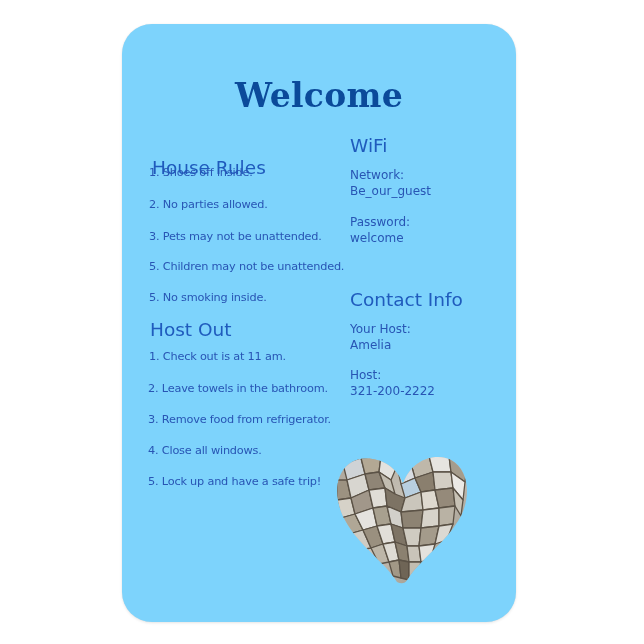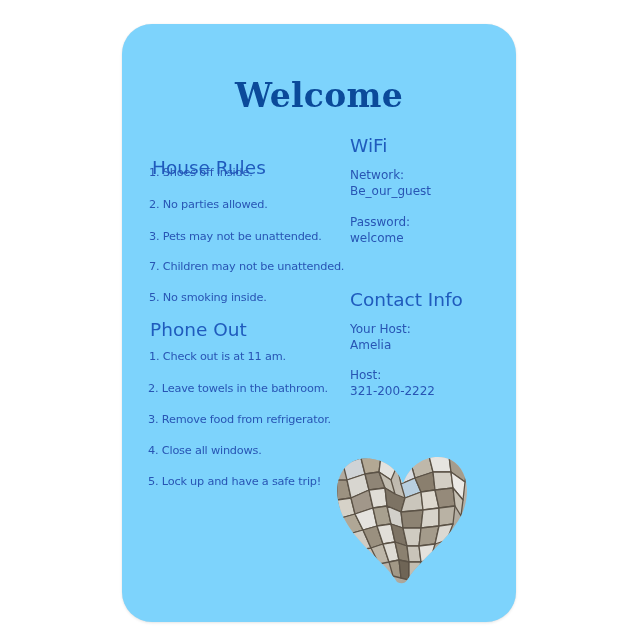--- a/index.html
+++ b/index.html
@@ -63,25 +63,25 @@
 
 <div class="magnet">
 
   <h1 class="title">Welcome</h1>
 
   <h2 class="h2" style="left:30px; top:133px;">House Rules</h2>
   <div>
     <div class="item" style="left:27px; top:142px;">1. Shoes off inside.</div>
     <div class="item" style="left:27px; top:174px;">2. No parties allowed.</div>
     <div class="item" style="left:27px; top:206px;">3. Pets may not be unattended.</div>
-    <div class="item" style="left:27px; top:236px;">7. Children may not be unattended.</div>
+    <div class="item" style="left:27px; top:236px;">5. Children may not be unattended.</div>
     <div class="item" style="left:27px; top:267px;">5. No smoking inside.</div>
   </div>
 
-  <h2 class="h2" style="left:28px; top:295px;">Phone Out</h2>
+  <h2 class="h2" style="left:28px; top:295px;">Host Out</h2>
   <div>
     <div class="item" style="left:27px; top:326px;">1. Check out is at 11 am.</div>
     <div class="item" style="left:26px; top:358px;">2. Leave towels in the bathroom.</div>
     <div class="item" style="left:26px; top:389px;">3. Remove food from refrigerator.</div>
     <div class="item" style="left:26px; top:420px;">4. Close all windows.</div>
     <div class="item" style="left:26px; top:451px;">5. Lock up and have a safe trip!</div>
   </div>
 
   <h2 class="h2" style="left:228px; top:111px;">WiFi</h2>
   <div class="kv" style="left:228px; top:190px;">

